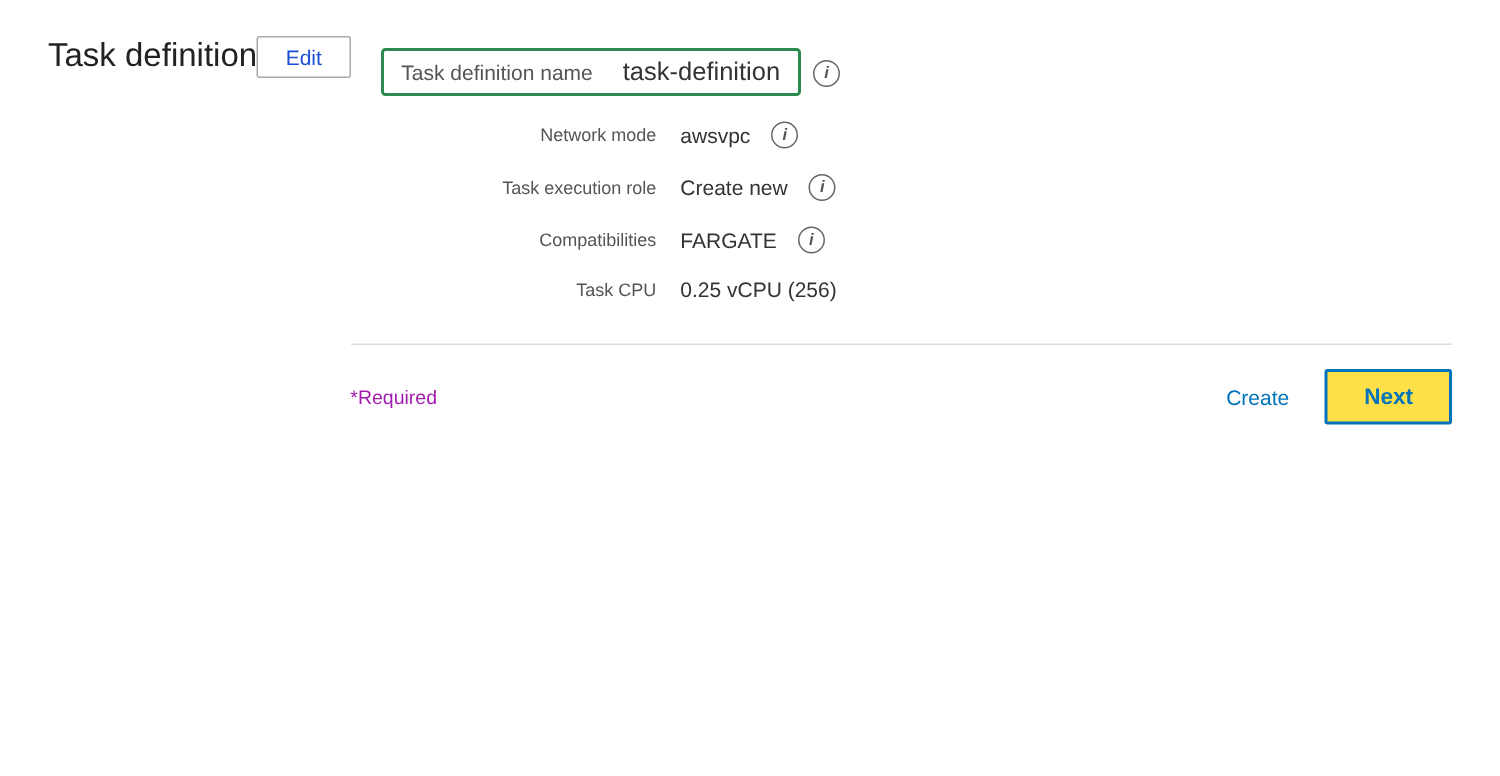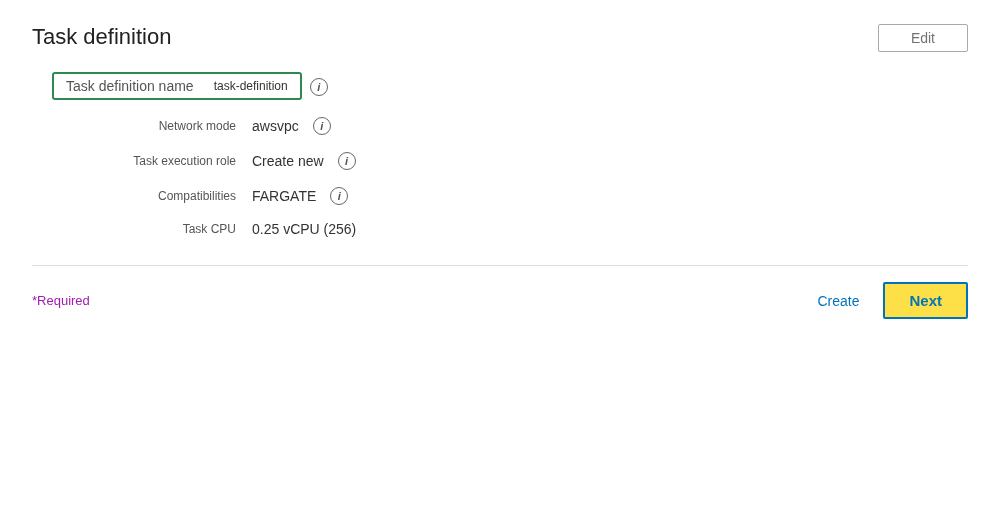--- a/index.html
+++ b/index.html
@@ -9,41 +9,41 @@
       color: #333;
       background: #fff;
       width: 1000px;
       height: 517px;
       overflow: hidden;
     }
     .page-container {
       width: 1000px;
       height: 481px;
       display: flex;
-      flex-direction: column;
+      flex-direction: row;
       padding: 24px 32px 0 32px;
     }
     .header-row {
       display: flex;
       justify-content: space-between;
       align-items: flex-start;
       margin-bottom: 12px;
     }
     .page-title {
       font-size: 22px;
       font-weight: 400;
       color: #222;
     }
     .edit-button {
-      padding: 5px 32px;
+      padding: 5px 18px;
       border: 1px solid #aaa;
       background: #fff;
       border-radius: 2px;
       font-size: 14px;
-      color: #737373;
+      color: #1d4ed8;
       cursor: pointer;
     }
     .description {
       font-size: 13px;
       color: #555;
       line-height: 1.5;
       margin-bottom: 22px;
       max-width: 780px;
     }
     .fields-table {
@@ -80,21 +80,21 @@
       padding: 4px 12px;
       display: flex;
       align-items: center;
       gap: 20px;
     }
     .task-def-name-label {
       color: #555;
       font-size: 14px;
     }
     .task-def-name-value {
-      font-size: 12px;
+      font-size: 17px;
       color: #333;
     }
     .task-def-name-info {
       margin-left: 8px;
       color: #555;
       font-size: 16px;
     }
     .divider {
       border: none;
       border-top: 1px solid #ddd;

